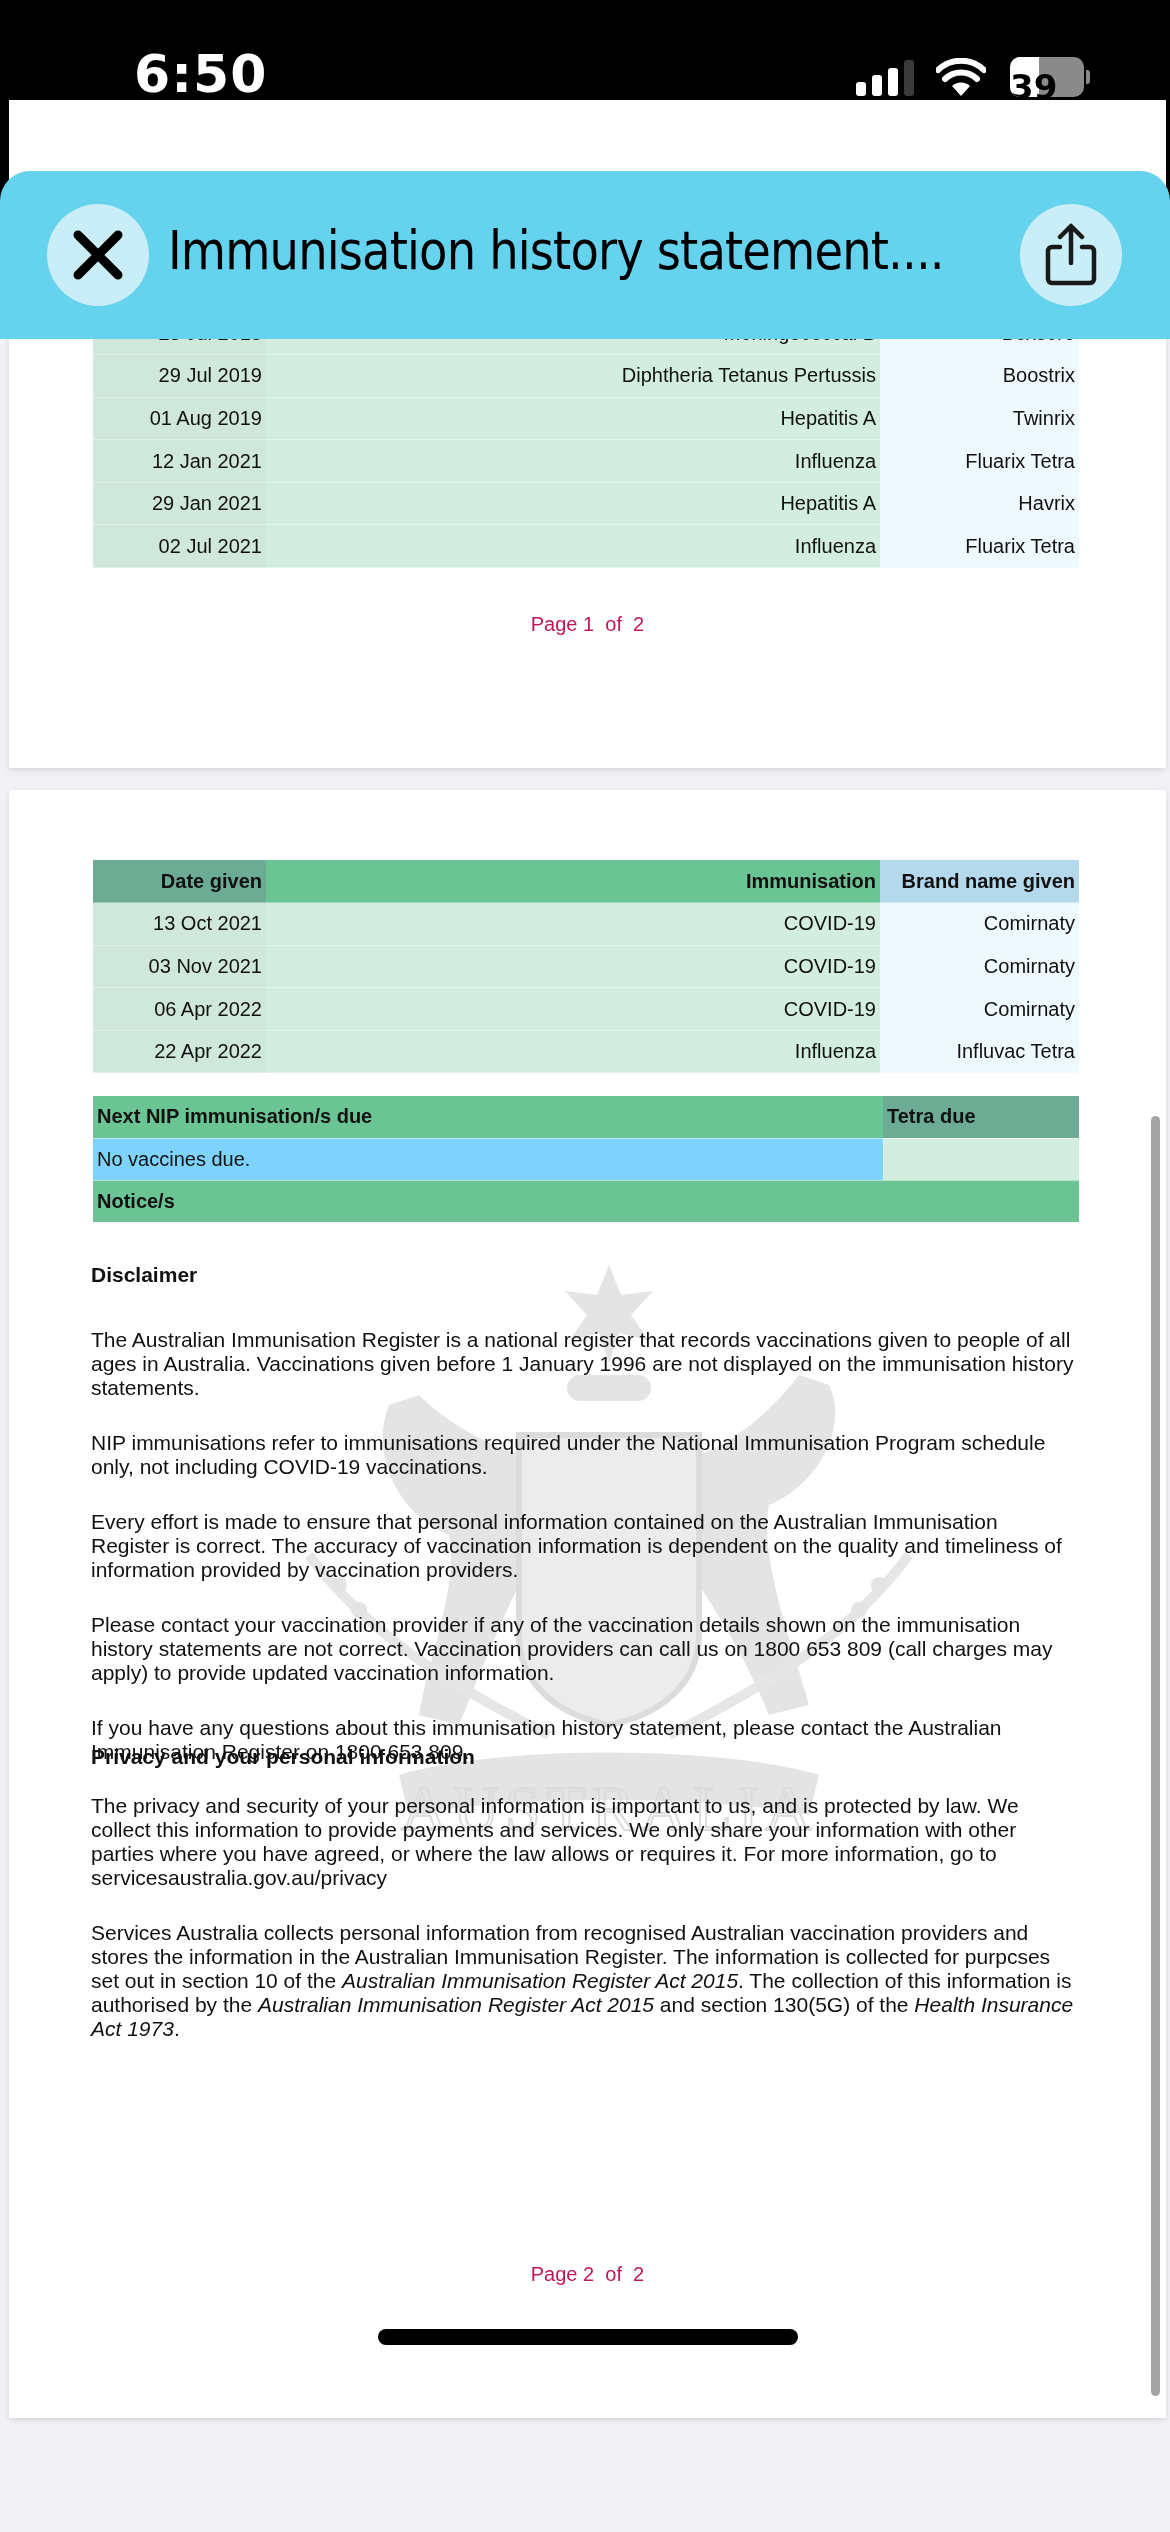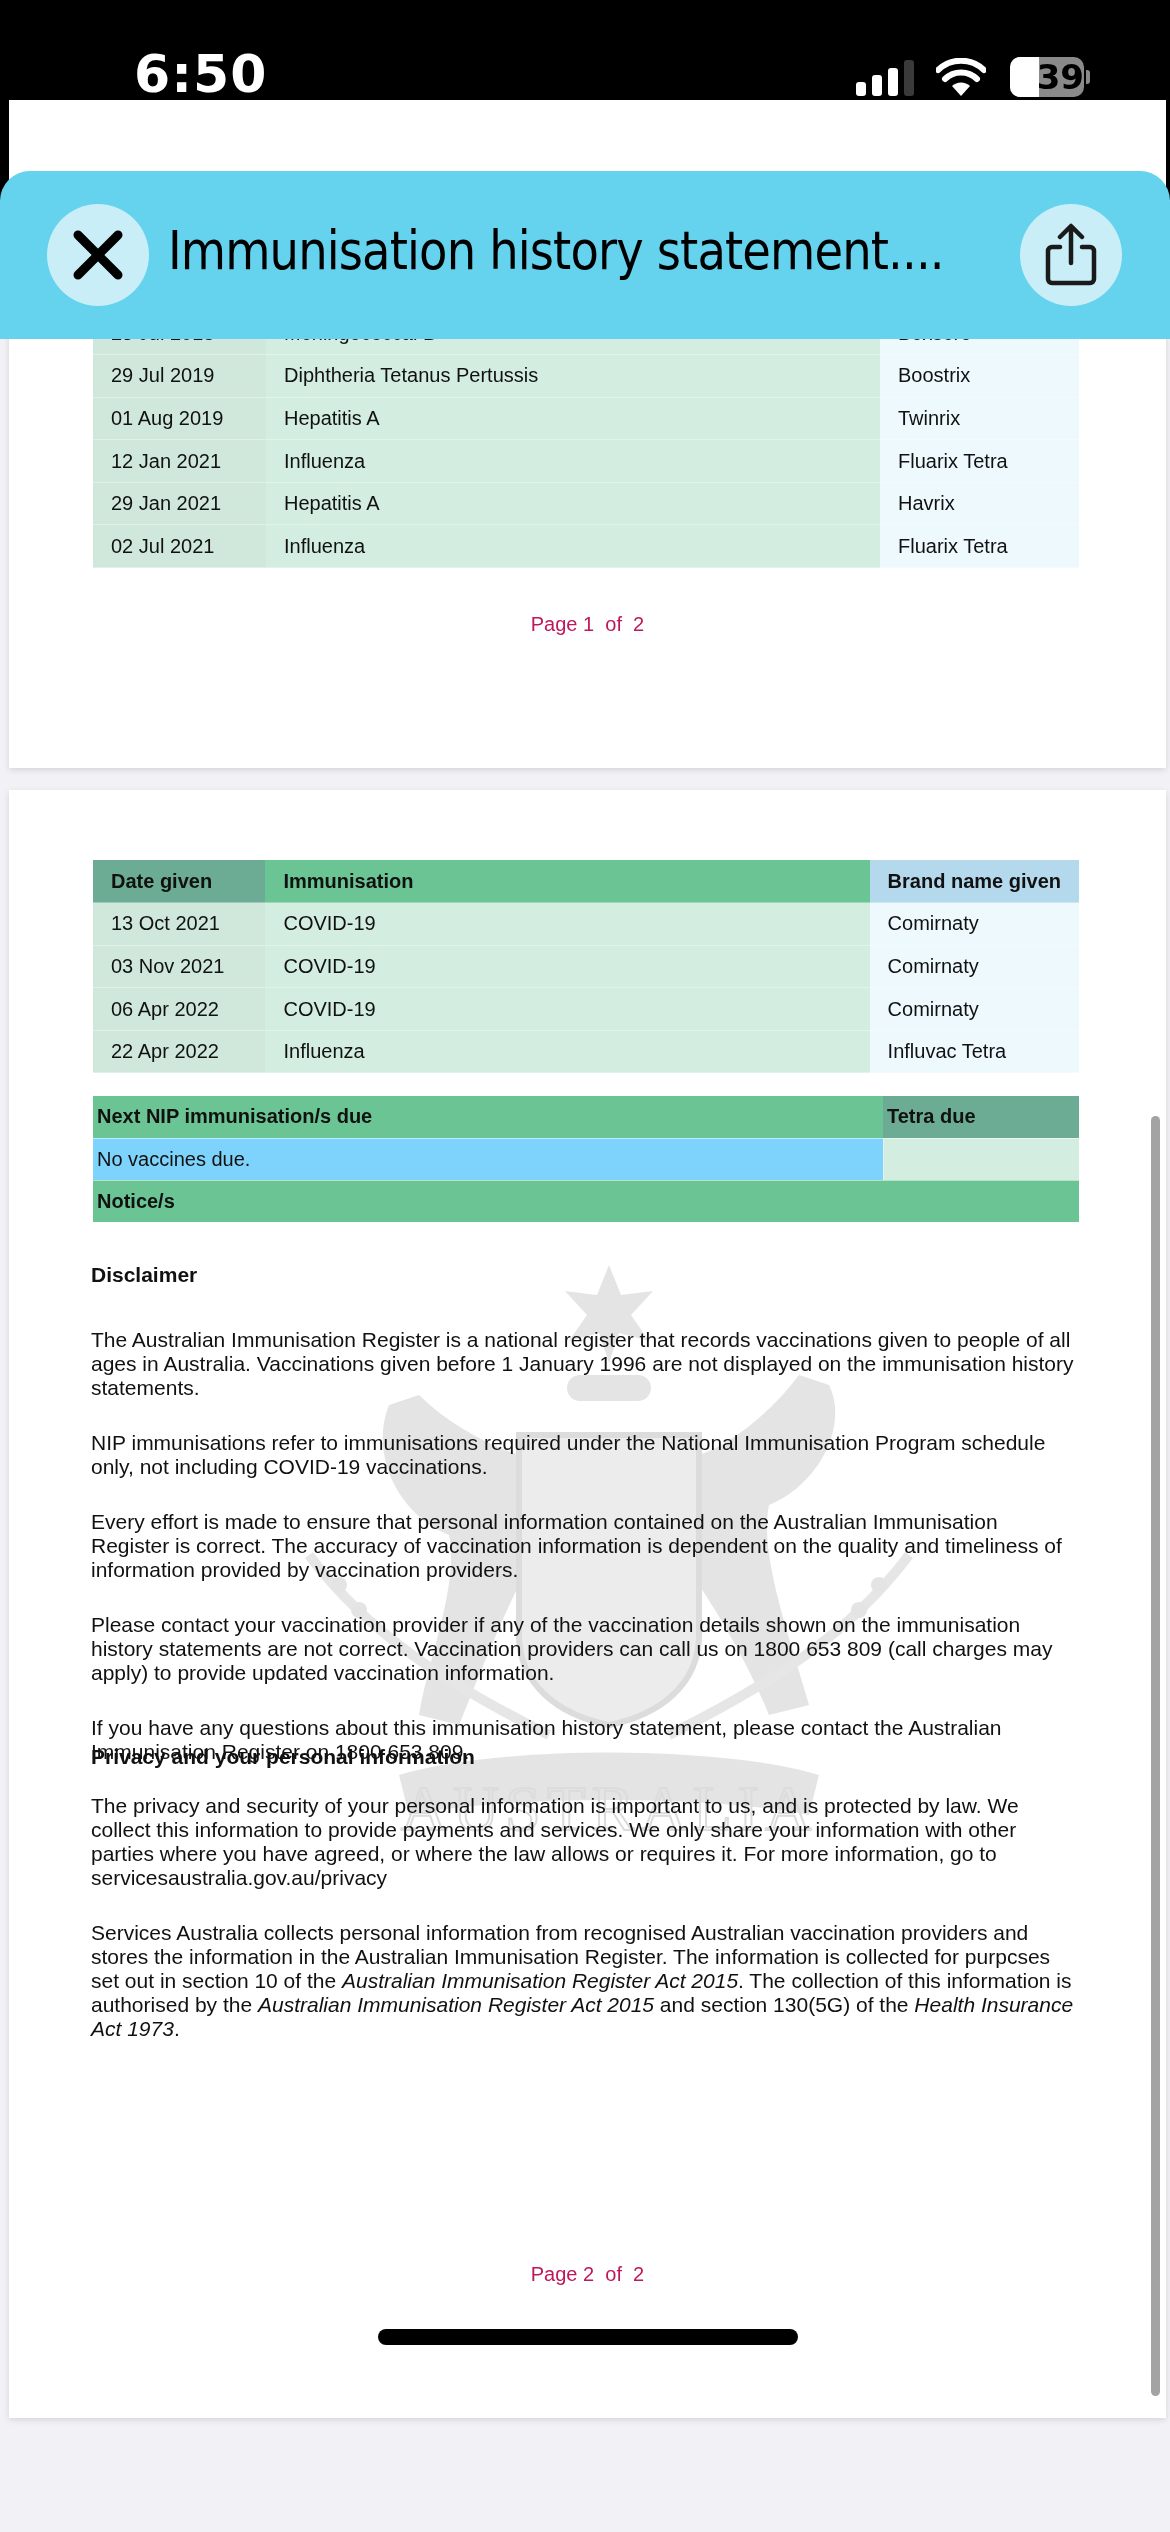--- a/index.html
+++ b/index.html
@@ -8,38 +8,38 @@
 
     
     .status-bar { position: absolute; left: 0; top: 0; width: 1170px; height: 200px; background: #000; }
     .status-time { position: absolute; left: 134px; top: 44px; font-size: 52px; font-weight: 600; color: #fff; font-family: "DejaVu Sans", sans-serif; letter-spacing: 1px; }
     .signal { position: absolute; left: 856px; top: 60px; width: 60px; height: 36px; }
     .signal span { position: absolute; bottom: 0; width: 10px; border-radius: 3px; background: #fff; }
     .wifi { position: absolute; left: 936px; top: 58px; width: 50px; height: 40px; }
     .battery { position: absolute; left: 1010px; top: 57px; width: 80px; height: 40px; }
     .battery-body { position: absolute; left: 0; top: 0; width: 74px; height: 40px; border-radius: 10px; overflow: hidden; background: #8a8a8a; }
     .battery-fill { position: absolute; left: 0; top: 0; height: 40px; background: #fff; }
-    .battery-text { position: absolute; left: 0; top: 0; width: 74px; height: 40px; text-align: right; line-height: 40px; font-size: 34px; font-weight: 700; color: #000; font-family: "DejaVu Sans", sans-serif; }
+    .battery-text { position: absolute; left: 0; top: 10px; width: 74px; height: 40px; text-align: left; line-height: 40px; font-size: 34px; font-weight: 700; color: #000; font-family: "DejaVu Sans", sans-serif; }
     .battery-tip { position: absolute; left: 76px; top: 13px; width: 4px; height: 14px; border-radius: 0 3px 3px 0; background: #8a8a8a; }
 
     
     .sheet-back { position: absolute; left: 48px; top: 141px; width: 1074px; height: 60px; background: #58b8d0; border-radius: 30px 30px 0 0; }
     .header { position: absolute; left: 0; top: 171px; width: 1170px; height: 168px; background: #65d2ee; border-radius: 30px 30px 0 0; z-index: 5; }
     .icon-btn { position: absolute; top: 33px; width: 102px; height: 102px; border-radius: 50%; background: #c9eef8; display: flex; align-items: center; justify-content: center; }
     .close-btn { left: 47px; }
     .share-btn { left: 1020px; }
     .header-title { position: absolute; left: 168px; top: 48px; font-size: 54px; font-weight: 500; color: #000; font-family: "DejaVu Sans", sans-serif; letter-spacing: -1px; white-space: nowrap; transform: scaleX(0.86); transform-origin: left center; }
 
     
     .page { position: absolute; left: 9px; width: 1157px; background: #fff; box-shadow: 0 2px 6px rgba(0,0,0,0.12); }
     .page1 { top: 100px; height: 668px; }
     .page2 { top: 790px; height: 1628px; overflow: hidden; }
 
     table.vx { position: absolute; left: 84px; width: 986px; border-collapse: collapse; font-size: 20px; }
-    table.vx td, table.vx th { height: 42.6px; padding: 0 18px; text-align: left; vertical-align: middle; border-bottom: 1px solid rgba(255,255,255,0.35); white-space: nowrap; }
+    table.vx td, table.vx th { height: 42.6px; padding: 0 4px; text-align: right; vertical-align: middle; border-bottom: 1px solid rgba(255,255,255,0.35); white-space: nowrap; }
     table.vx th { font-weight: 700; }
     .c-date { width: 173px; }
     .c-imm { width: 614px; }
     .c-brand { width: 199px; }
     .h-date { background: #6cab94; }
     .h-imm { background: #6bc493; }
     .h-brand { background: #b4d8ec; }
     .b-date { background: #d0e8dc; }
     .b-imm { background: #d3ede0; }
     .b-brand { background: #eef9fe; }

